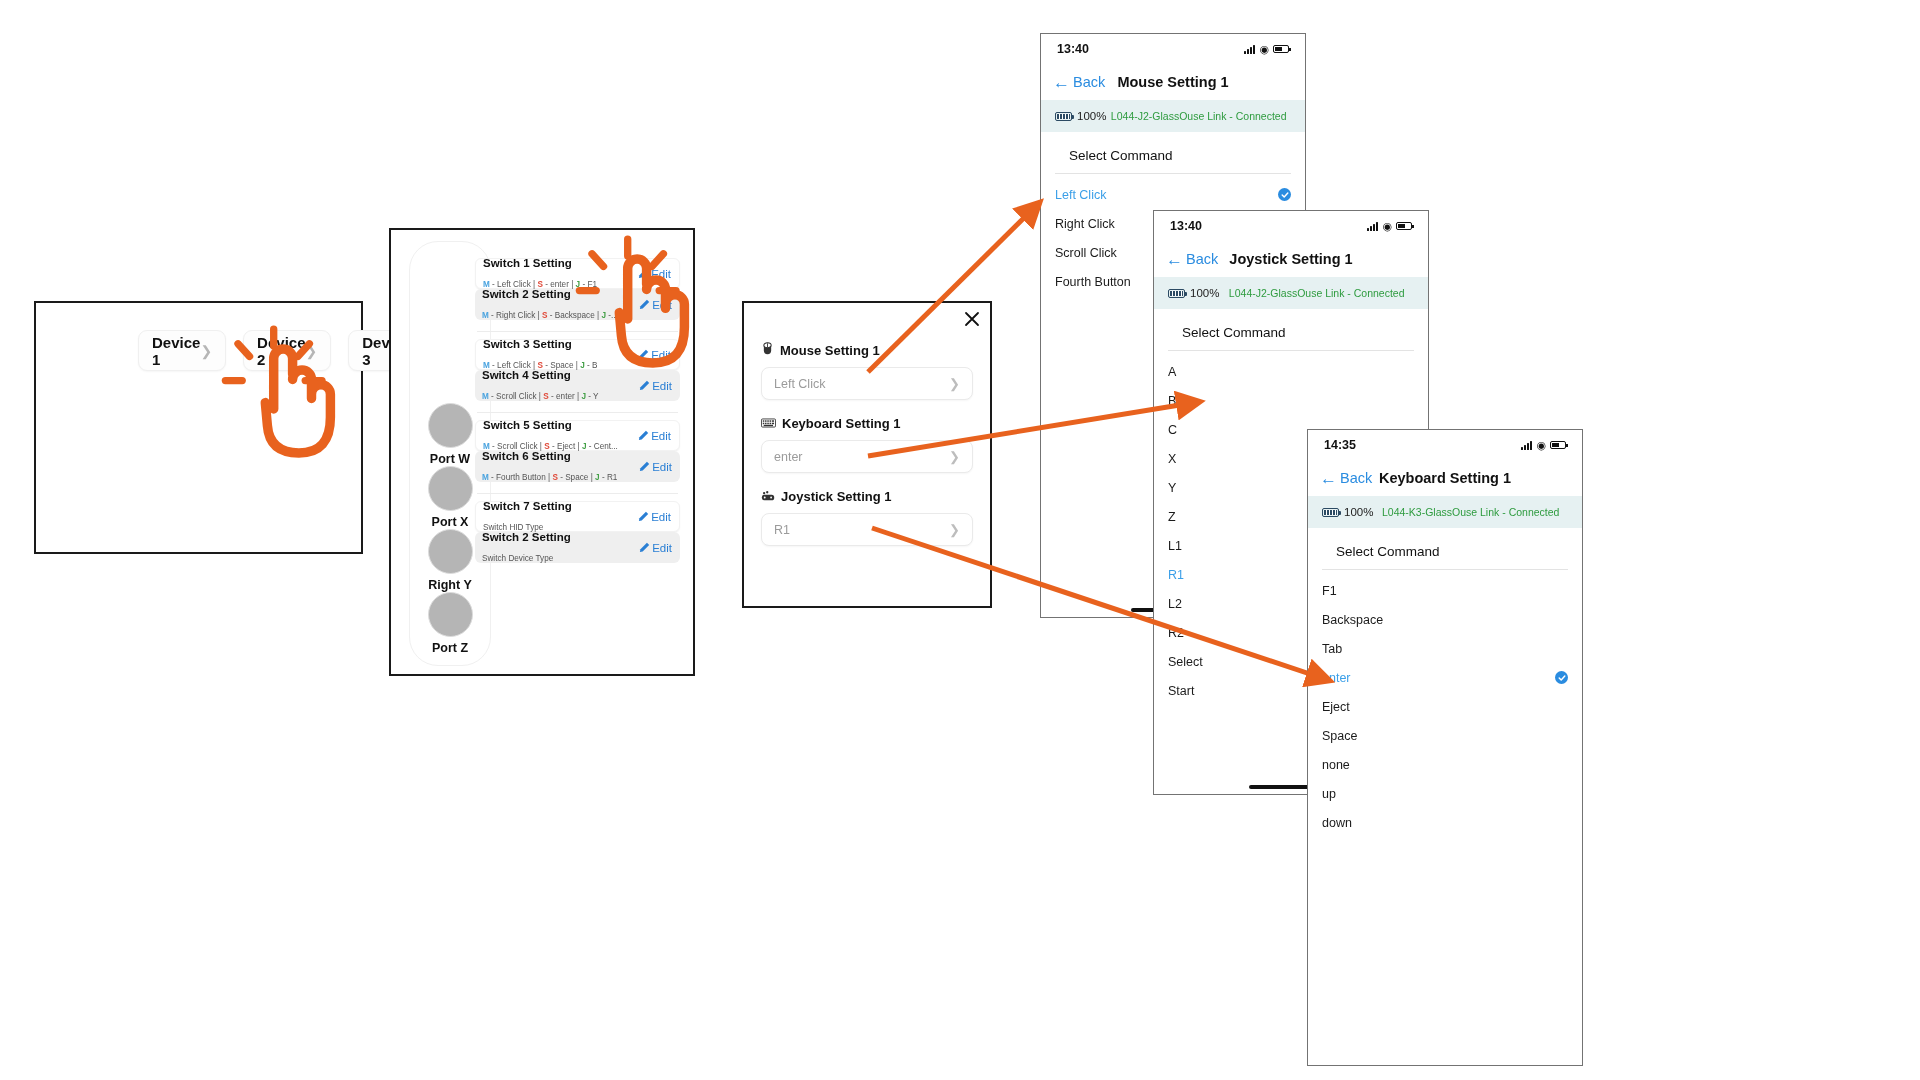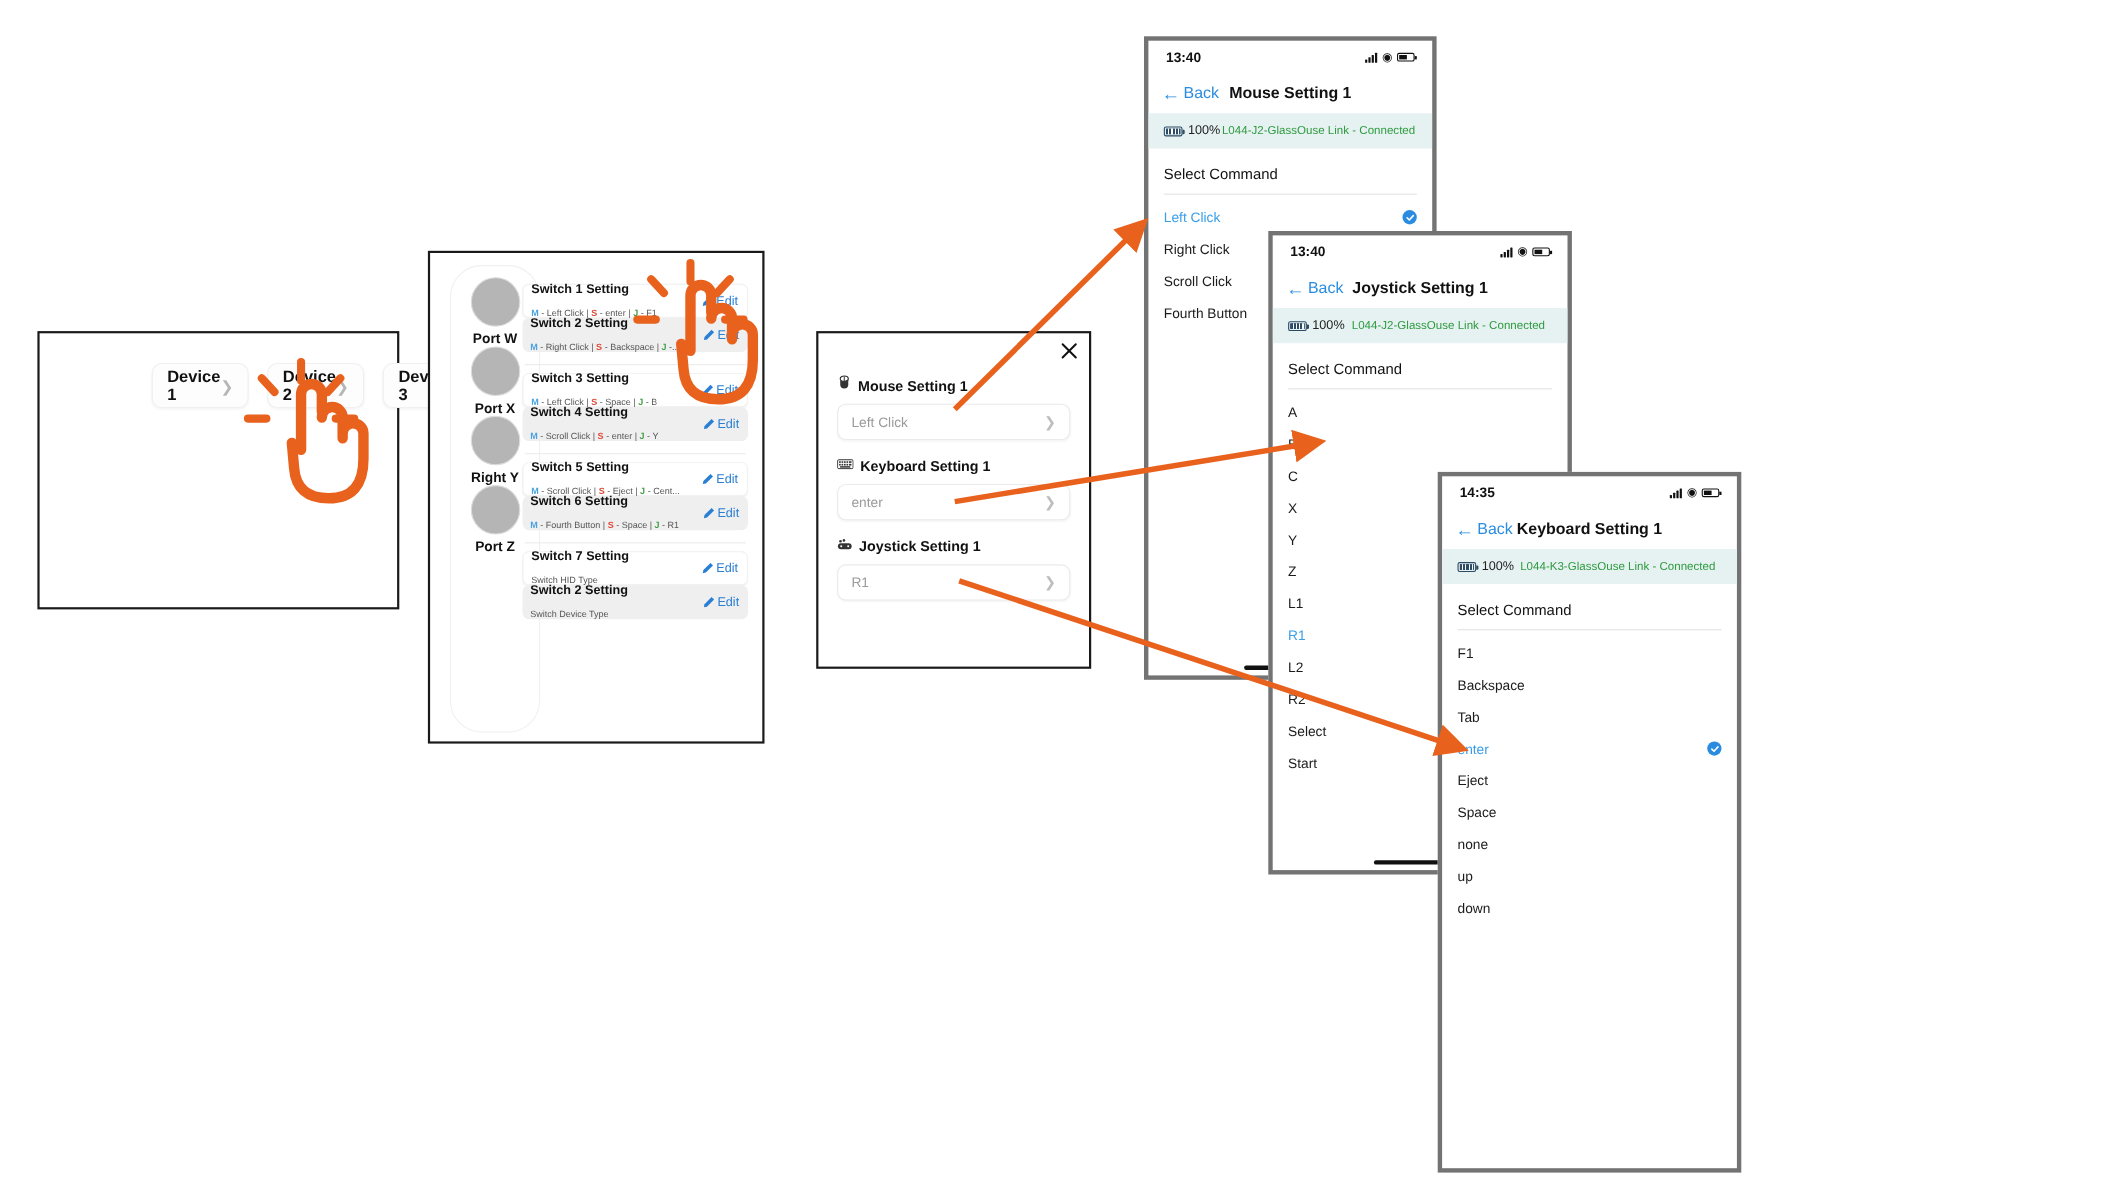--- a/index.html
+++ b/index.html
@@ -23,21 +23,21 @@
              display:flex; align-items:center; justify-content:space-between; padding:0 13px;
              box-shadow:0 1px 2px rgba(0,0,0,.04); }
   .dev-row .nm { font-size:15px; font-weight:700; color:#111; }
   .chev { color:#b6b6b6; font-size:14px; }
 
   
   #panel-switch { position:absolute; left:389px; top:228px; width:306px; height:448px;
                   border:2.5px solid #1a1a1a; background:#fff; }
   .port-col { position:absolute; left:18px; top:11px; width:82px; height:425px;
               border:1.5px solid #f0f0f0; border-radius:29px; background:#fff;
-              display:flex; flex-direction:column; align-items:center; justify-content:flex-start; padding:10px 0; }
+              display:flex; flex-direction:column; align-items:center; justify-content:flex-end; padding:10px 0; }
   .port-unit { display:flex; flex-direction:column; align-items:center; gap:4px; }
   .port-dot { width:45px; height:45px; border-radius:50%; background:#b5b5b5; border:1px solid #dcdcdc; }
   .port-label { font-size:12.5px; font-weight:700; color:#111; }
 
   .sw-list { position:absolute; left:84px; top:28px; width:205px; }
   .sw-group { margin-bottom:11px; }
   .sw-row { height:31px; display:flex; align-items:center; justify-content:space-between;
             padding:0 8px 0 7px; border-radius:6px; }
   .sw-row.alt { background:#efefef; }
   .sw-row.plain { background:#fff; border:1px solid #f2f2f2; box-shadow:0 1px 1.5px rgba(0,0,0,.05); }
@@ -63,34 +63,34 @@
   .mdl-field { height:33px; border:1px solid #eaeaea; border-radius:8px; background:#fff;
                display:flex; align-items:center; justify-content:space-between; padding:0 12px;
                box-shadow:0 1px 2px rgba(0,0,0,.04); margin-bottom:14px; }
   .mdl-field .val { font-size:12.5px; color:#9b9b9b; }
   .mdl-field .cv { color:#bdbdbd; font-size:13px; }
   .mdl-save { height:38px; margin:7px 0 0 0; background:#3a93d4; border-radius:7px;
               display:flex; align-items:center; justify-content:center; color:#fff;
               font-size:12.5px; font-weight:700; cursor:pointer; }
 
   
-  .phone { position:absolute; background:#fff; border:4px solid #737373; overflow:hidden; }
+  .phone { position:absolute; background:#fff; border:1px solid #737373; overflow:hidden; }
   .ph-status { height:30px; display:flex; align-items:center; justify-content:space-between; padding:0 16px; }
   .ph-time { font-size:12.5px; font-weight:700; color:#111; }
   .ph-icons { display:flex; align-items:center; gap:4px; }
   .ph-nav { height:36px; display:flex; align-items:center; padding:0 12px; position:relative; }
   .ph-back { display:flex; align-items:center; gap:3px; color:#2a8ce0; font-size:14.5px; cursor:pointer; }
   .ph-back .ar { font-size:17px; line-height:1; }
   .ph-title { position:absolute; left:0; right:0; text-align:center; font-size:14.5px; font-weight:700; color:#111;
               pointer-events:none; }
   .ph-dev { height:32px; background:#e6f1f2; display:flex; align-items:center; padding:0 14px; }
   .ph-batt { display:flex; align-items:center; gap:5px; }
   .ph-batt .pct { font-size:11.5px; color:#222; }
   .ph-devname { flex:1; text-align:center; font-size:10.5px; color:#2e9b3f; white-space:nowrap; }
-  .ph-sec { font-size:13.5px; color:#111; padding:16px 14px 10px; }
+  .ph-sec { font-size:13.5px; color:#111; padding:16px 28px 10px; }
   .ph-hr { height:1px; background:#e3e3e3; margin:0 14px; }
   .ph-item { height:29px; display:flex; align-items:center; justify-content:space-between;
              padding:0 14px; font-size:12.5px; color:#1b1b1b; cursor:pointer; }
   .ph-item.sel { color:#3b9fe8; }
   .tick { width:13px; height:13px; border-radius:50%; background:#2a8ce0; display:flex;
           align-items:center; justify-content:center; }
   .tick svg { width:8px; height:8px; }
   .home-ind { position:absolute; left:50%; transform:translateX(-50%); bottom:5px;
               width:84px; height:4px; border-radius:2px; background:#111; }
 

